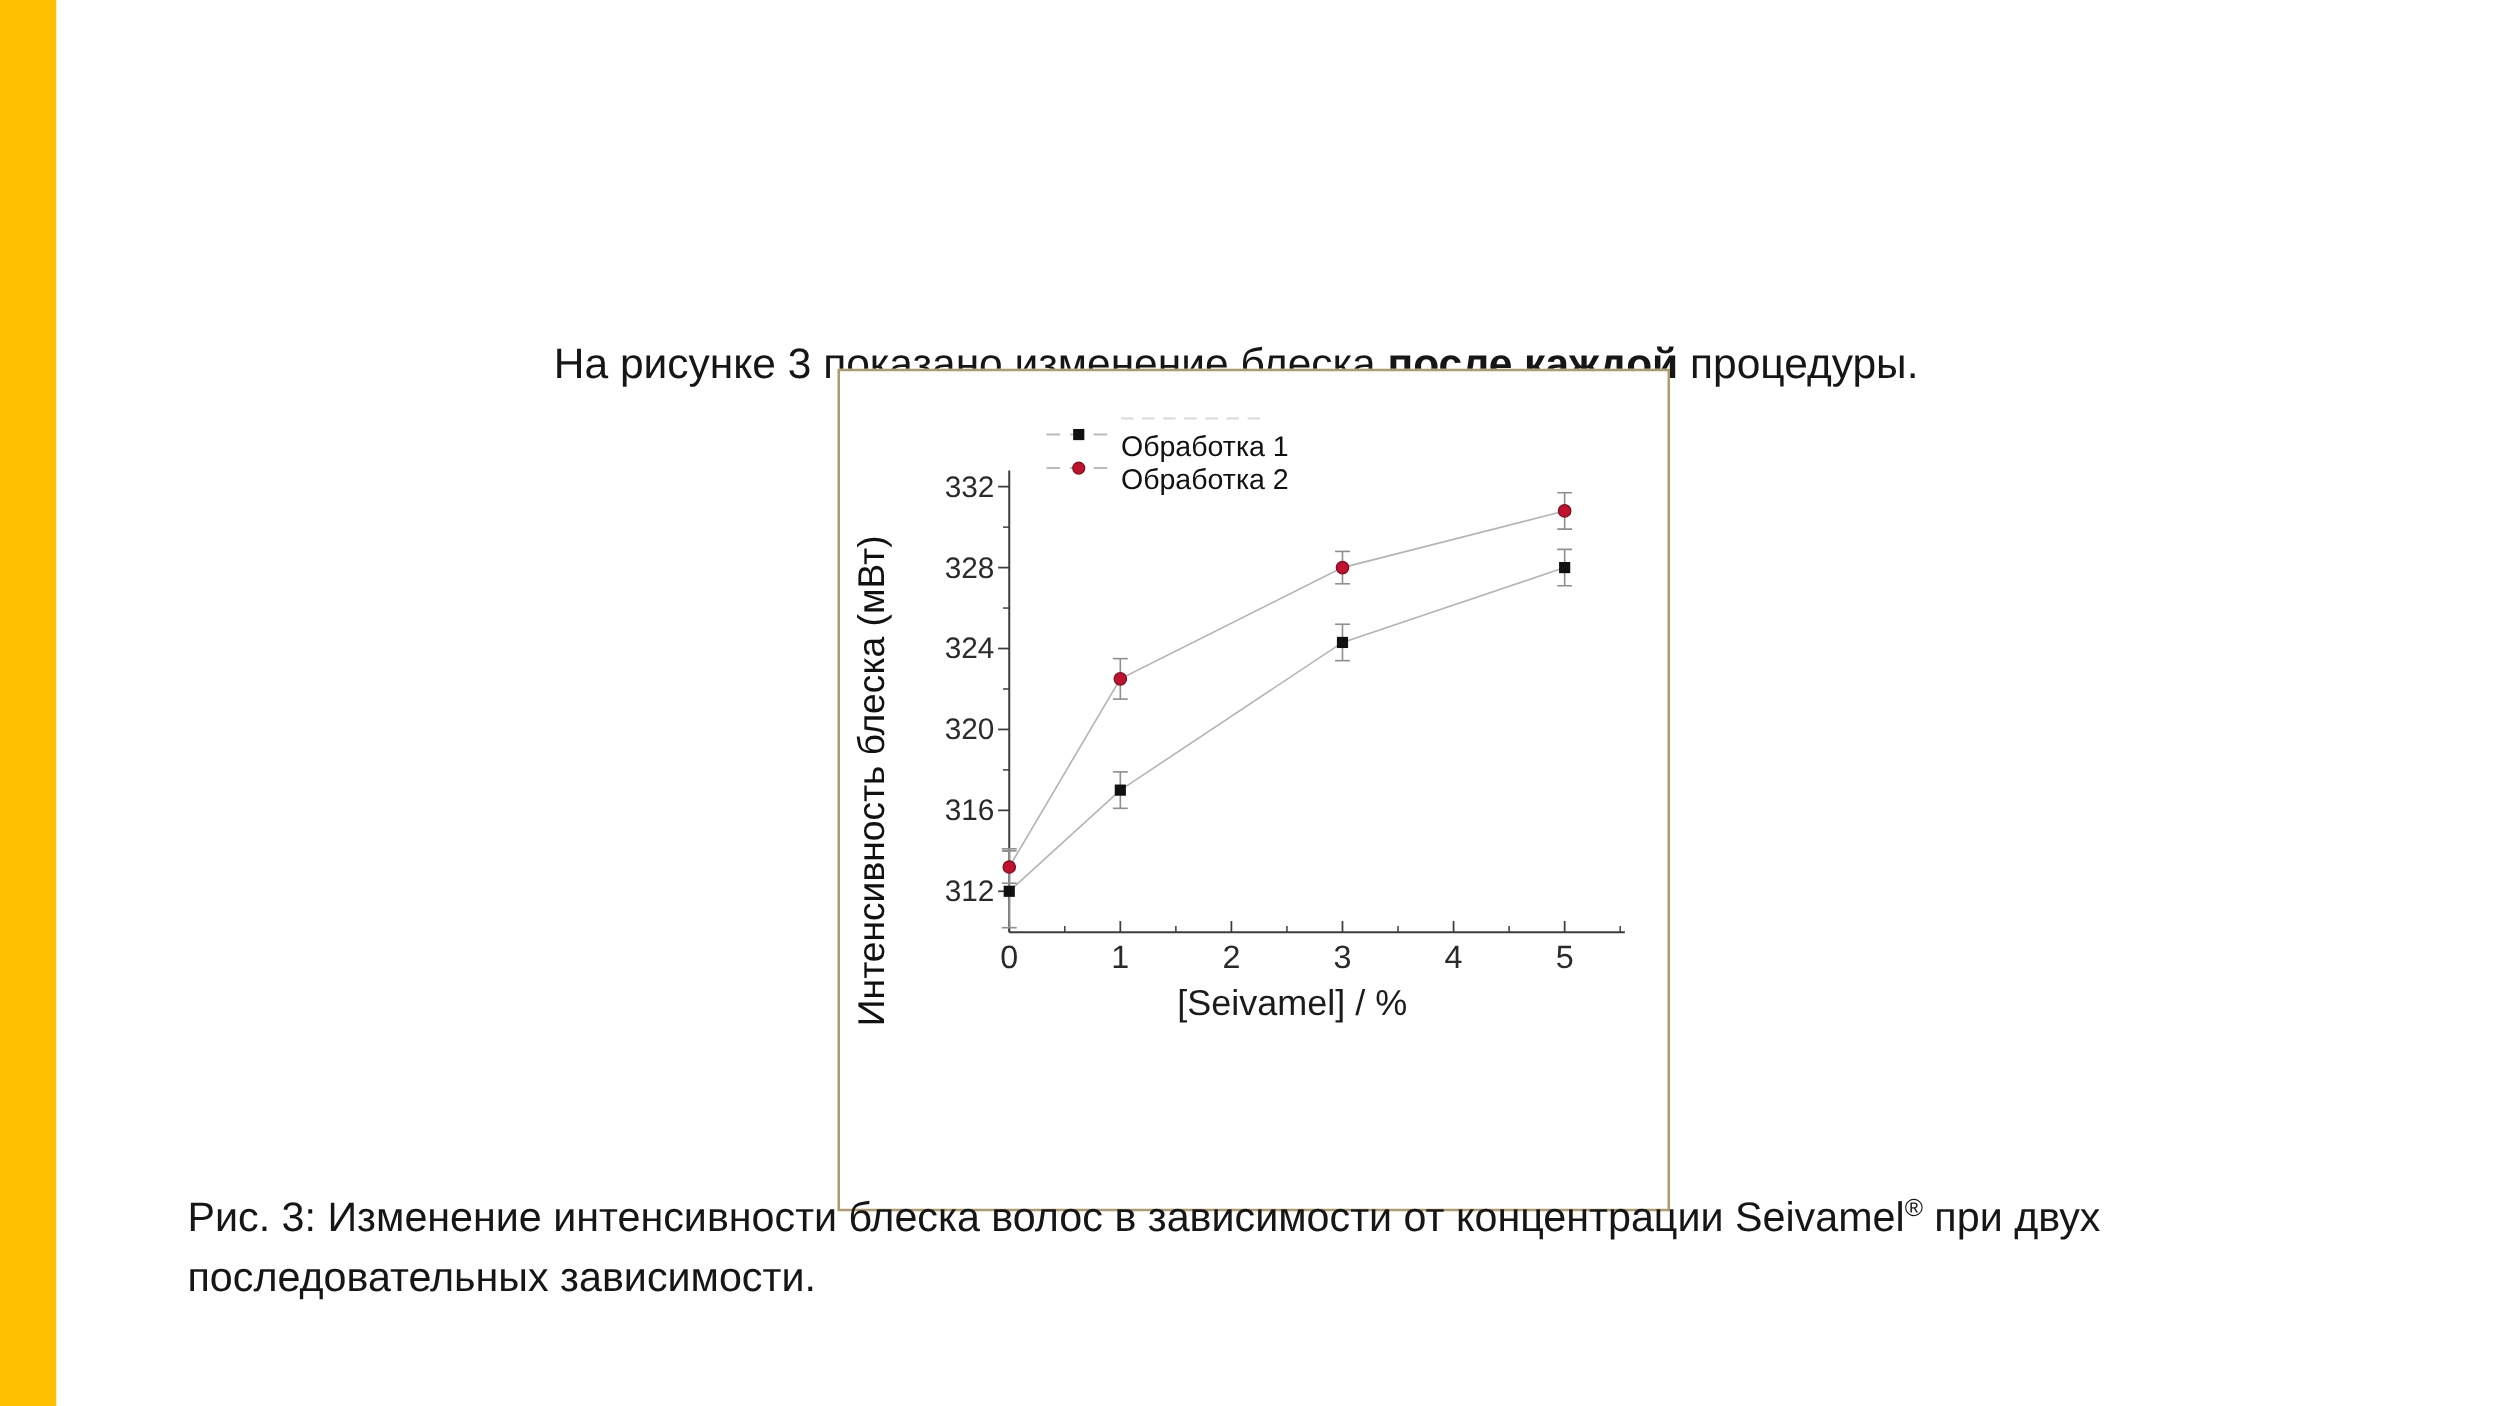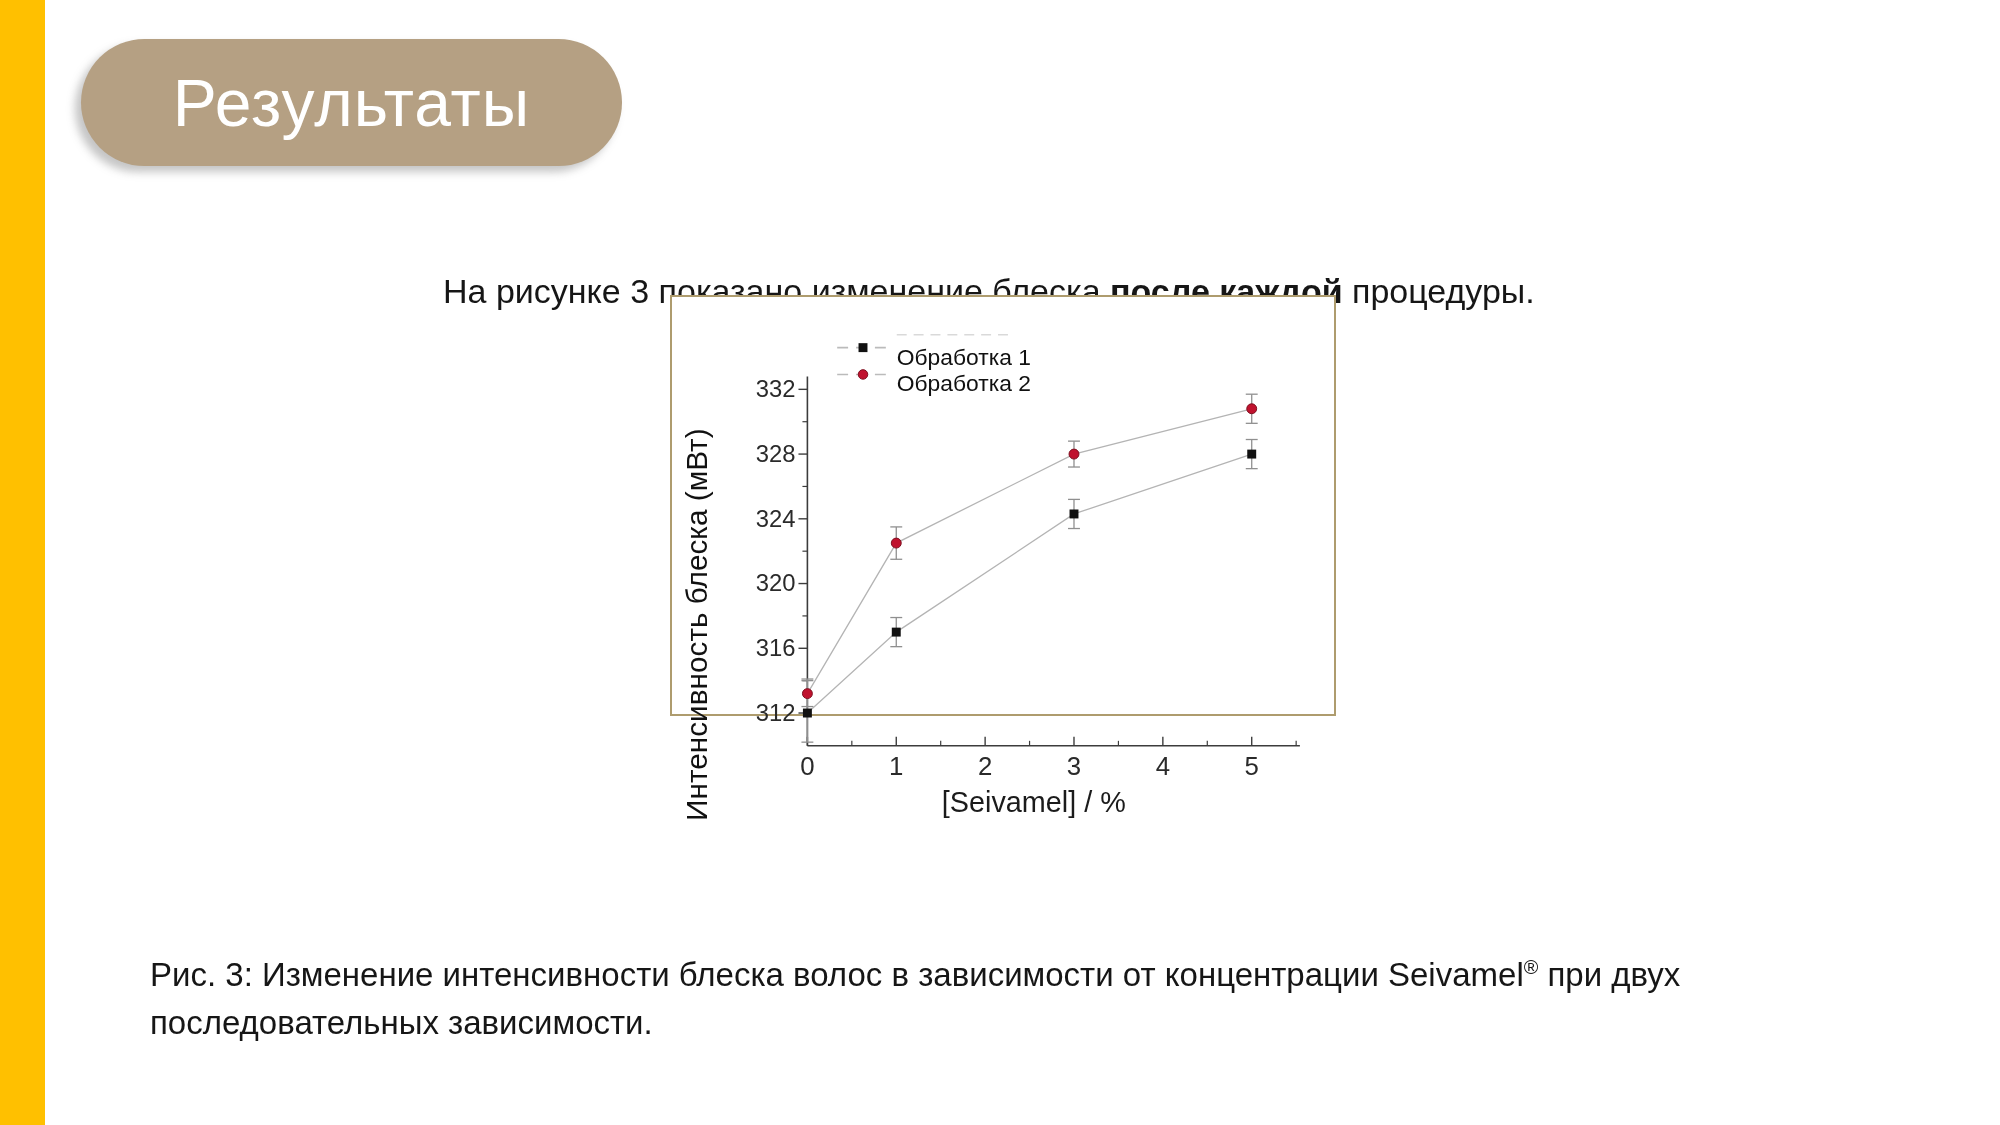--- a/index.html
+++ b/index.html
@@ -26,42 +26,39 @@
     box-shadow:-6px 6px 9px rgba(110,110,110,0.40);
   }
   .intro{
     position:absolute;left:443px;top:238px;
     font-size:34px;color:#161616;
     white-space:nowrap;
   }
   .intro .b{font-weight:700;}
   .figure-frame{
     position:absolute;left:670px;top:295px;
-    width:666px;height:421px;
+    width:666px;height:674px;
     box-sizing:border-box;
     border:2px solid #AE9C6E;
     background:#ffffff;
   }
   .figure-frame svg{display:block;width:662px;height:559px;}
   .caption{
     position:absolute;left:150px;top:910px;
     font-size:33px;line-height:48px;color:#161616;
   }
   .caption sup{font-size:60%;}
 </style>
 </head>
 <body>
 
 <div class="slide" style="background: rgb(255, 255, 255);">
 
   <div class="accent-bar" style="background: rgb(255, 192, 0);"></div>
 
-  <div class="title-badge" style="background: rgb(181, 160, 131); color: rgb(255, 255, 255);">
-    <span>Результаты</span>
-  </div>
 
   <p class="intro"><span>На рисунке 3 показано изменение блеска </span><span class="b">после каждой</span><span> процедуры.</span></p>
 
   <div class="figure-frame" style="border-color: rgb(174, 156, 110);">
     <svg viewBox="0 0 666 563" xmlns="http://www.w3.org/2000/svg">
         <line x1="226" y1="38" x2="344" y2="38" stroke="#D9D9D9" stroke-width="1.6" stroke-dasharray="10 7"></line>
         <line x1="166" y1="51" x2="218" y2="51" stroke="#BBBBBB" stroke-width="1.6" stroke-dasharray="11 8"></line>
         <rect x="187.5" y="46.5" width="9" height="9" fill="#111111"></rect>
         <text x="226" y="68" font-size="23" fill="#111">Обработка 1</text>
         <line x1="166" y1="78" x2="218" y2="78" stroke="#BBBBBB" stroke-width="1.6" stroke-dasharray="11 8"></line>

